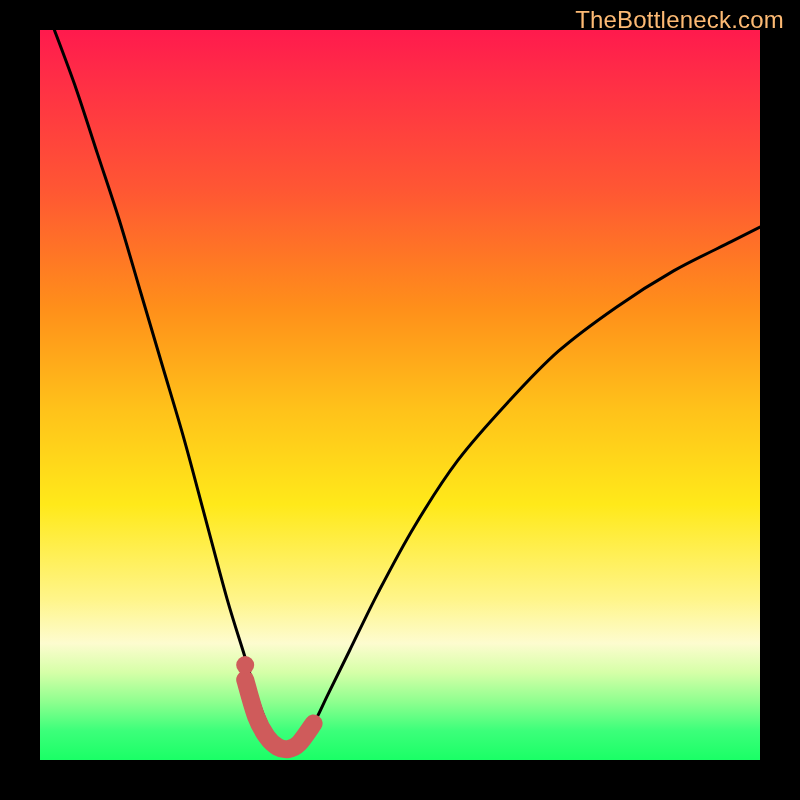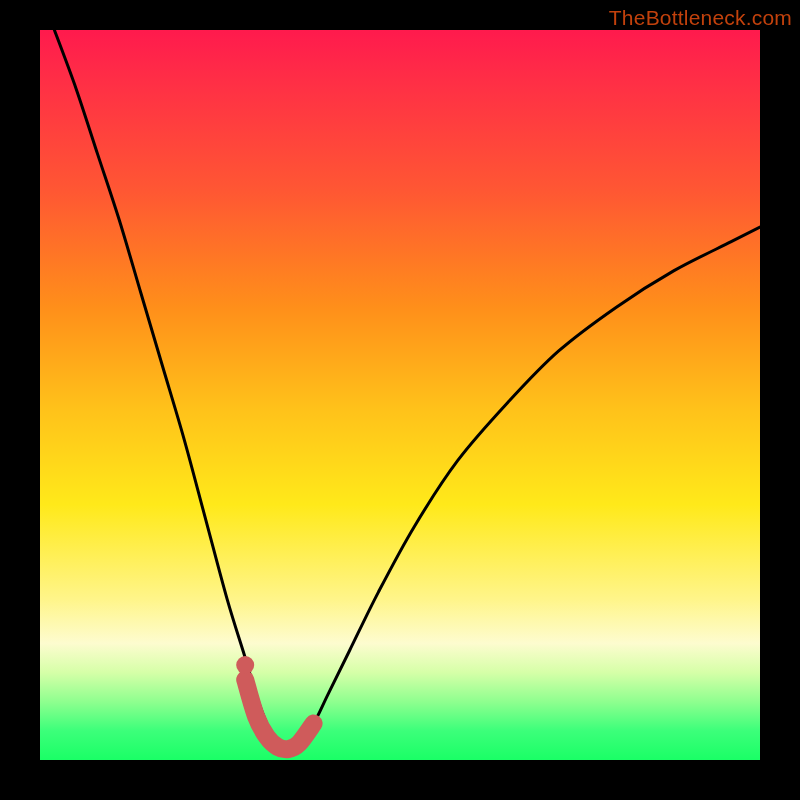--- a/index.html
+++ b/index.html
@@ -50,23 +50,23 @@
     );
   }
   .svg-layer {
     position: absolute;
     left: 0;
     top: 0;
   }
   .watermark {
     position: absolute;
     top: 6px;
-    right: 8px;
-    color: #c2410c;
-    font-size: 21px;
+    right: 16px;
+    color: #fdba74;
+    font-size: 24px;
     font-weight: 500;
     letter-spacing: 0.2px;
   }
 </style>
 </head>
 <body>
 
 <div class="frame">
 
   <div class="plot-area">

